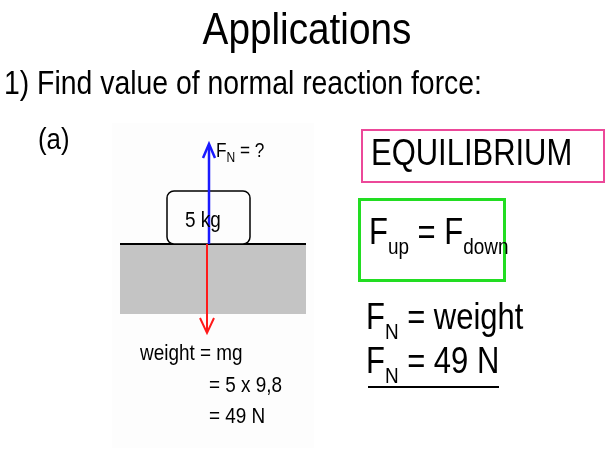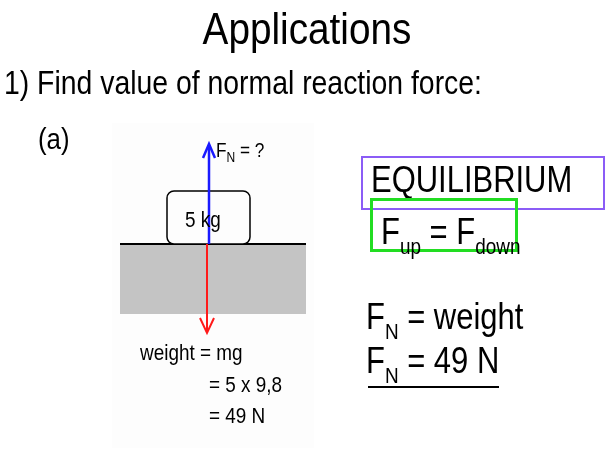--- a/index.html
+++ b/index.html
@@ -6,24 +6,24 @@
   body { width: 614px; height: 460px; position: relative; overflow: hidden;
          font-family: "Liberation Sans", sans-serif; color: #000; }
   .abs { position: absolute; }
   .title { left: 0; width: 614px; top: 4px; text-align: center; font-size: 44px;
            transform: scaleX(0.88); transform-origin: 50% 0; letter-spacing: 0; white-space: nowrap; }
   .question { left: 4px; top: 64px; font-size: 33px; white-space: nowrap;
               transform: scaleX(0.86); transform-origin: 0 0; }
   .part { left: 38px; top: 122px; font-size: 30px; transform: scaleX(0.86); transform-origin: 0 0; }
   .panel { left: 112px; top: 123px; width: 202px; height: 325px; background: #fdfdfd; }
   .svgwrap { left: 0; top: 0; }
-  .box-eq { left: 361px; top: 156px; width: 240px; height: 50px; border: 2px solid #8b5cf6; }
+  .box-eq { left: 361px; top: 129px; width: 240px; height: 50px; border: 2px solid #ec4899; }
   .box-eq span { position: absolute; left: 8px; top: 1px; font-size: 36px; white-space: nowrap;
                  transform: scaleX(0.86); transform-origin: 0 0; }
-  .box-f { left: 370px; top: 198px; width: 148px; height: 54px; border: 3px solid #22dd22; box-sizing: border-box; }
+  .box-f { left: 358px; top: 198px; width: 148px; height: 84px; border: 3px solid #22dd22; box-sizing: border-box; }
   .box-f .txt { position: absolute; left: 8px; top: 10px; font-size: 36px; white-space: nowrap;
                 transform: scaleX(0.86); transform-origin: 0 0; }
   .sub { font-size: 22px; vertical-align: -10px; }
   .res1 { left: 366px; top: 296px; font-size: 36px; white-space: nowrap; transform: scaleX(0.86); transform-origin: 0 0; }
   .res2 { left: 366px; top: 340px; font-size: 36px; white-space: nowrap; transform: scaleX(0.86); transform-origin: 0 0; }
   .ul { left: 368px; top: 386px; width: 131px; height: 2px; background: #000; }
   .weight { left: 140px; top: 340px; font-size: 22px; white-space: nowrap; transform: scaleX(0.86); transform-origin: 0 0; }
   .calc1 { left: 209px; top: 372px; font-size: 22px; white-space: nowrap; transform: scaleX(0.86); transform-origin: 0 0; }
   .calc2 { left: 209px; top: 403px; font-size: 22px; white-space: nowrap; transform: scaleX(0.86); transform-origin: 0 0; }
   .fn-label { left: 216px; top: 139px; font-size: 20px; white-space: nowrap; transform: scaleX(0.86); transform-origin: 0 0; }

